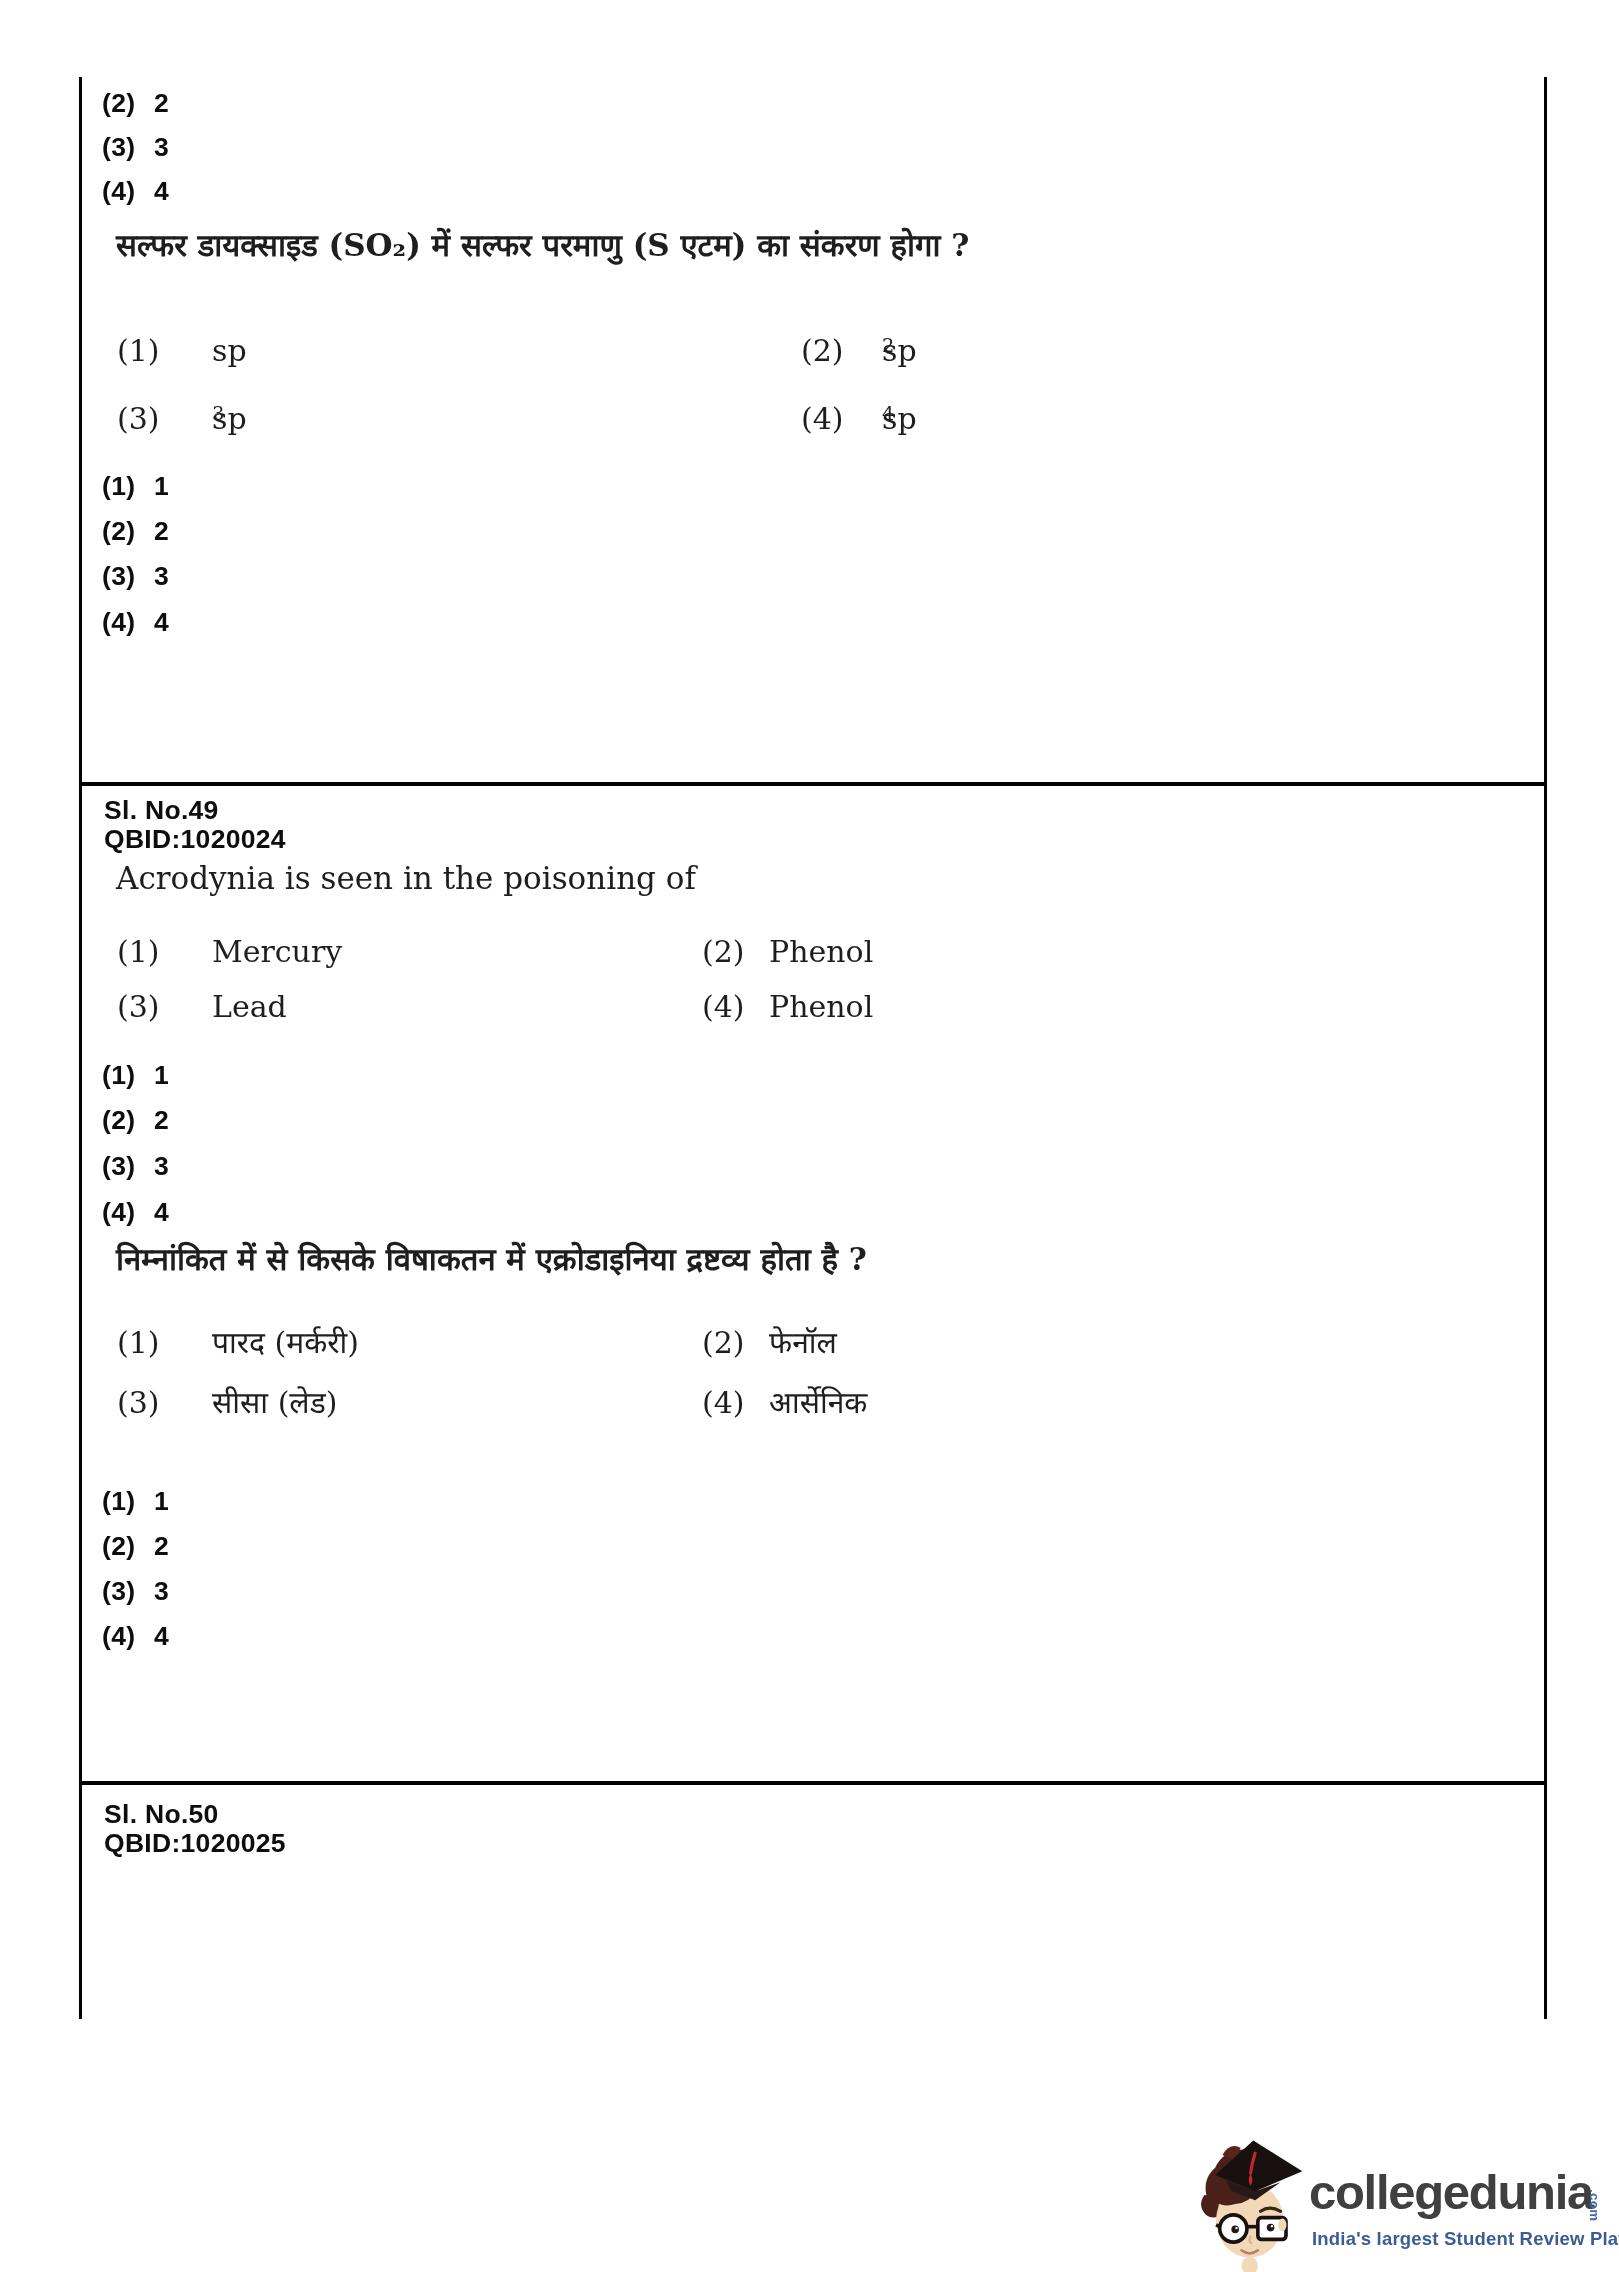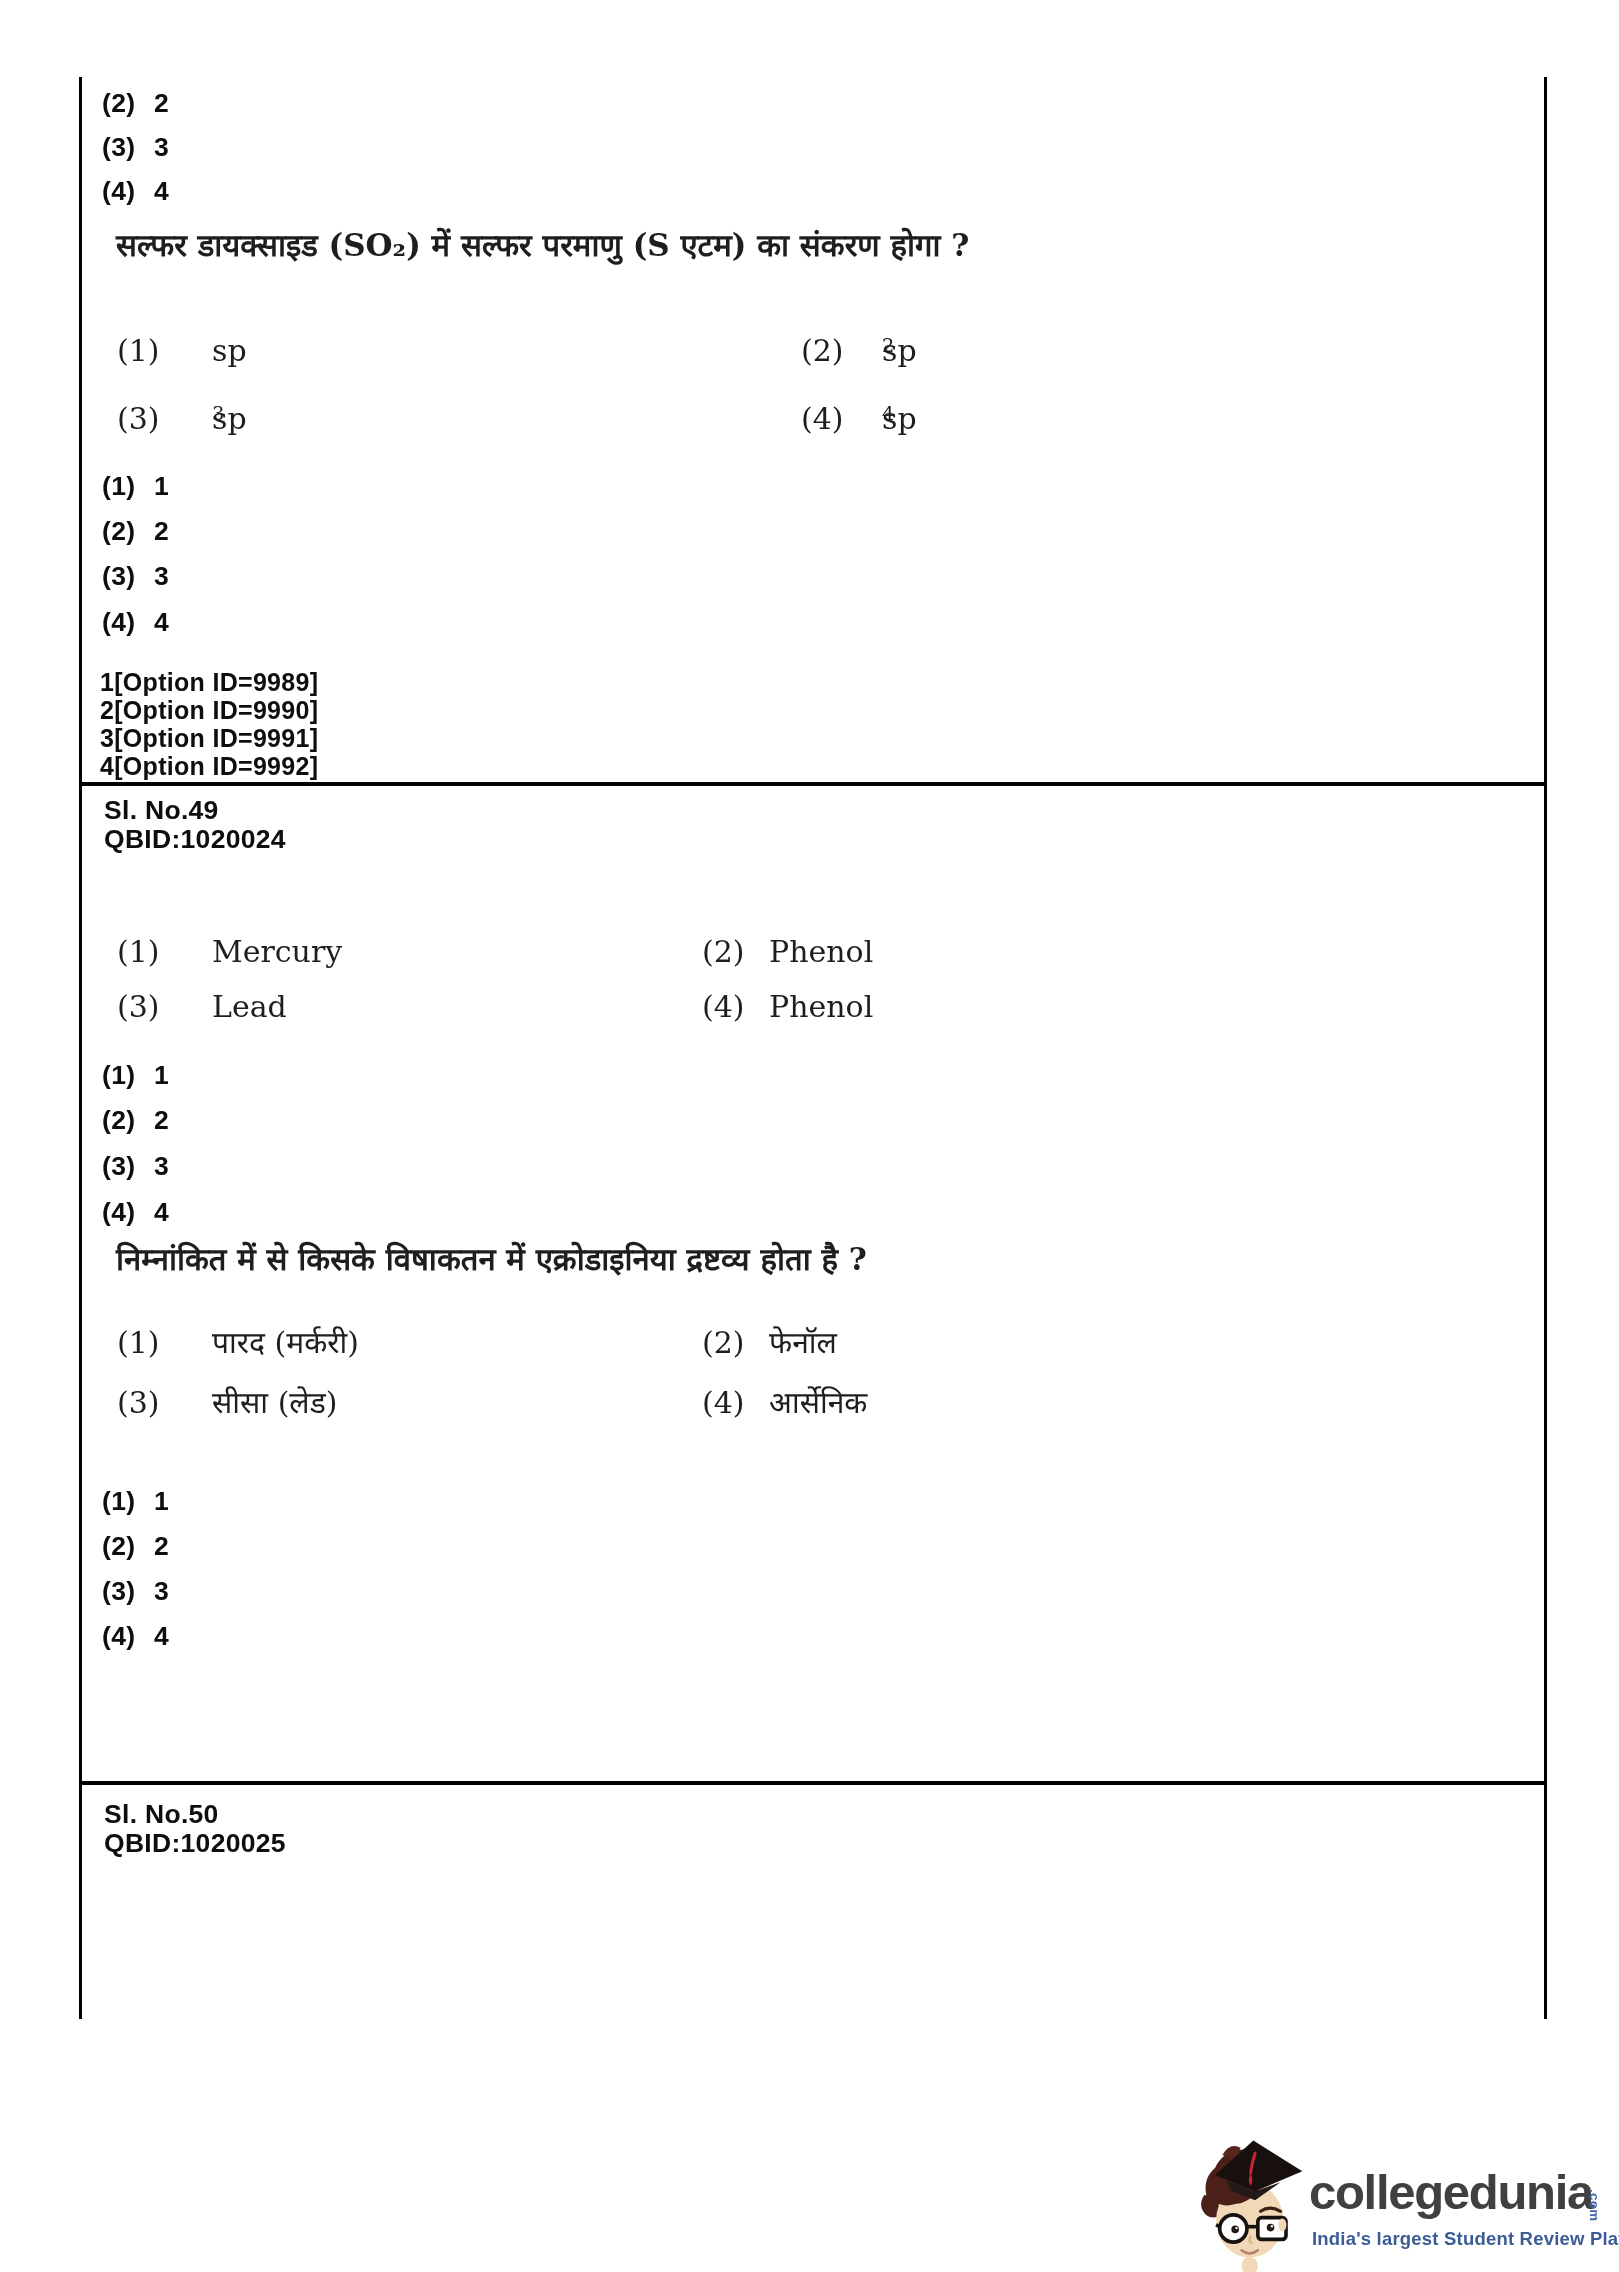--- a/index.html
+++ b/index.html
@@ -120,32 +120,27 @@
   </div>
   <div class="bold-line" style="top:561px">
     <span>(3)</span>
       <span>3</span>
   </div>
   <div class="bold-line" style="top:607px">
     <span>(4)</span>
       <span>4</span>
   </div>
 
-  <div class="ids" style="top:668px">
-    <div>1[Option ID=9989]</div>
-    <div>2[Option ID=9990]</div>
-    <div>3[Option ID=9991]</div>
-    <div>4[Option ID=9992]</div>
-  </div>
 
   <div class="hdr" style="top:796px">
     <div>Sl. No.49</div>
     <div>QBID:1020024</div>
   </div>
 
+  <div class="serif-q" style="top:859px">Acrodynia is seen in the poisoning of</div>
 
   <div class="opt-row" style="top:932px">
     <span class="n1">(1)</span>
     <span class="t1">Mercury</span>
     <span class="n2">(2)</span>
     <span class="t2">Phenol</span>
   </div>
   <div class="opt-row" style="top:987px">
     <span class="n1">(3)</span>
     <span class="t1">Lead</span>

